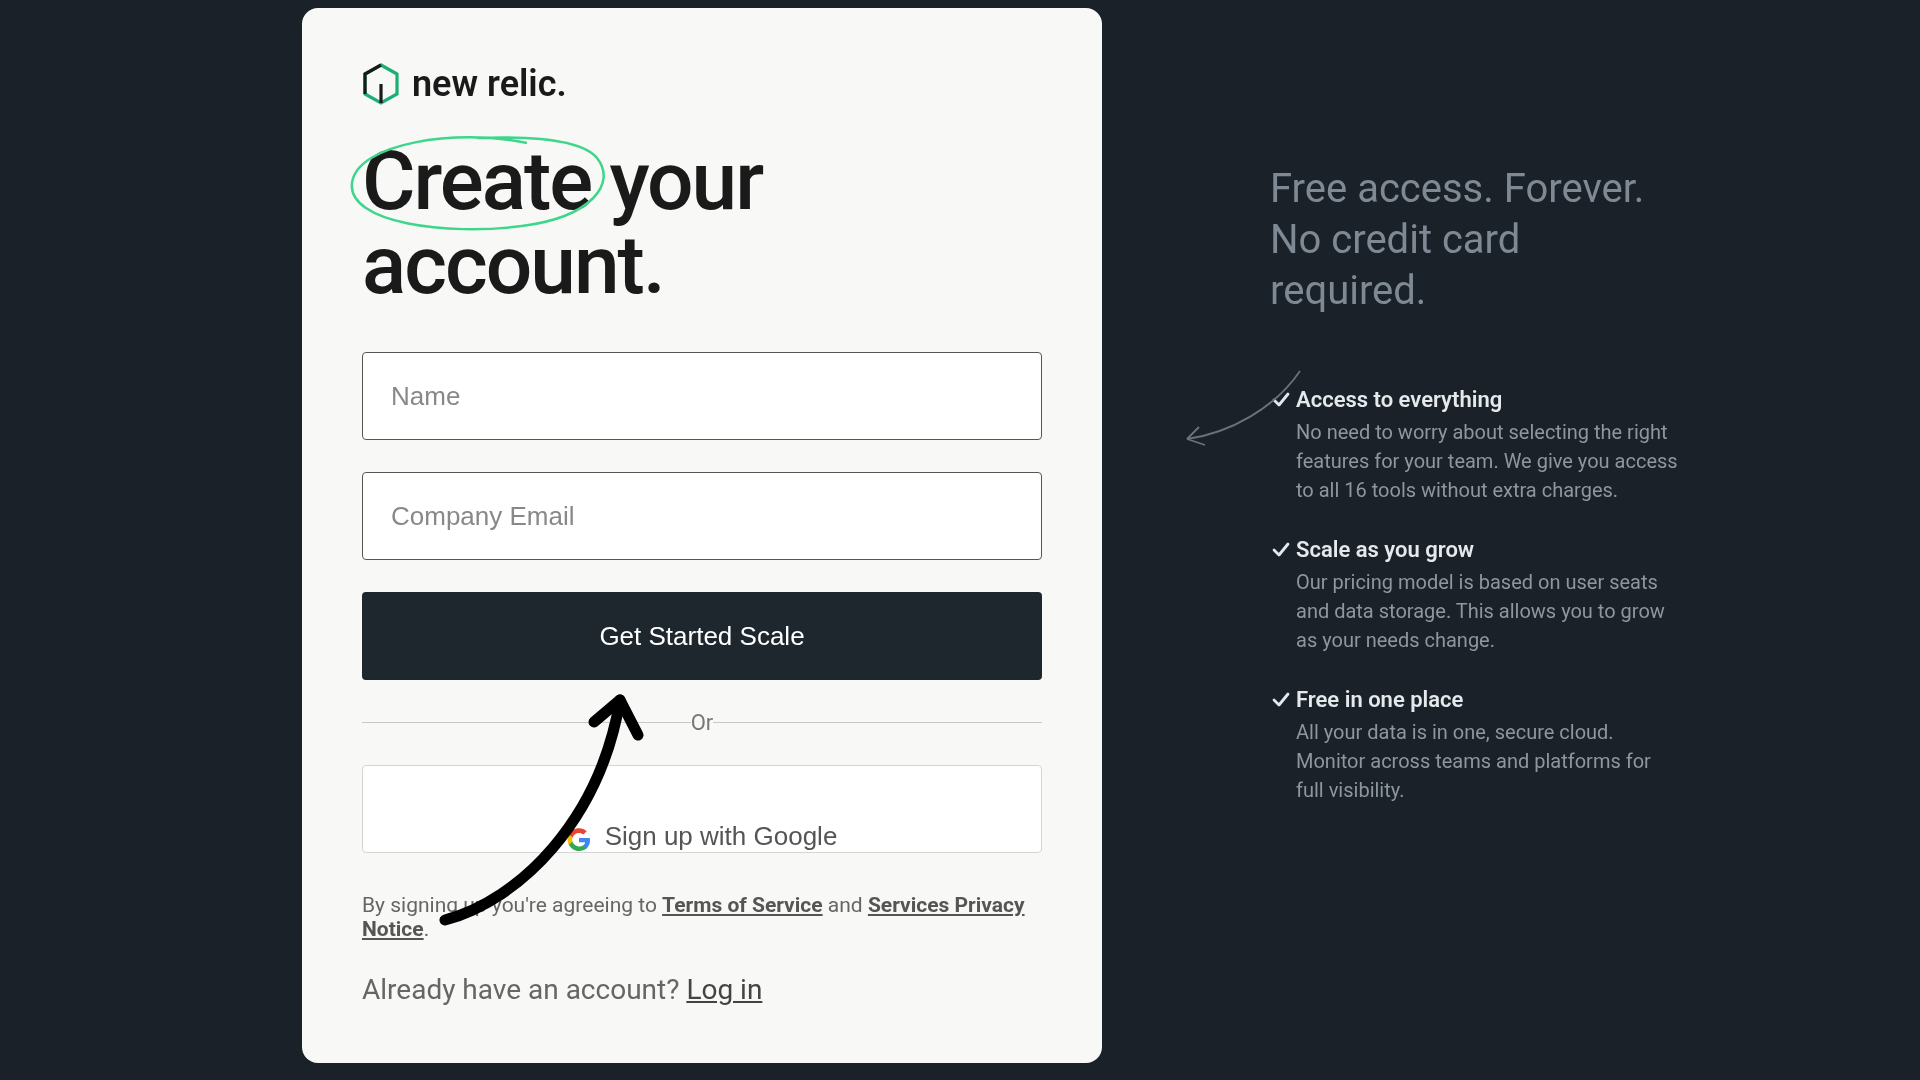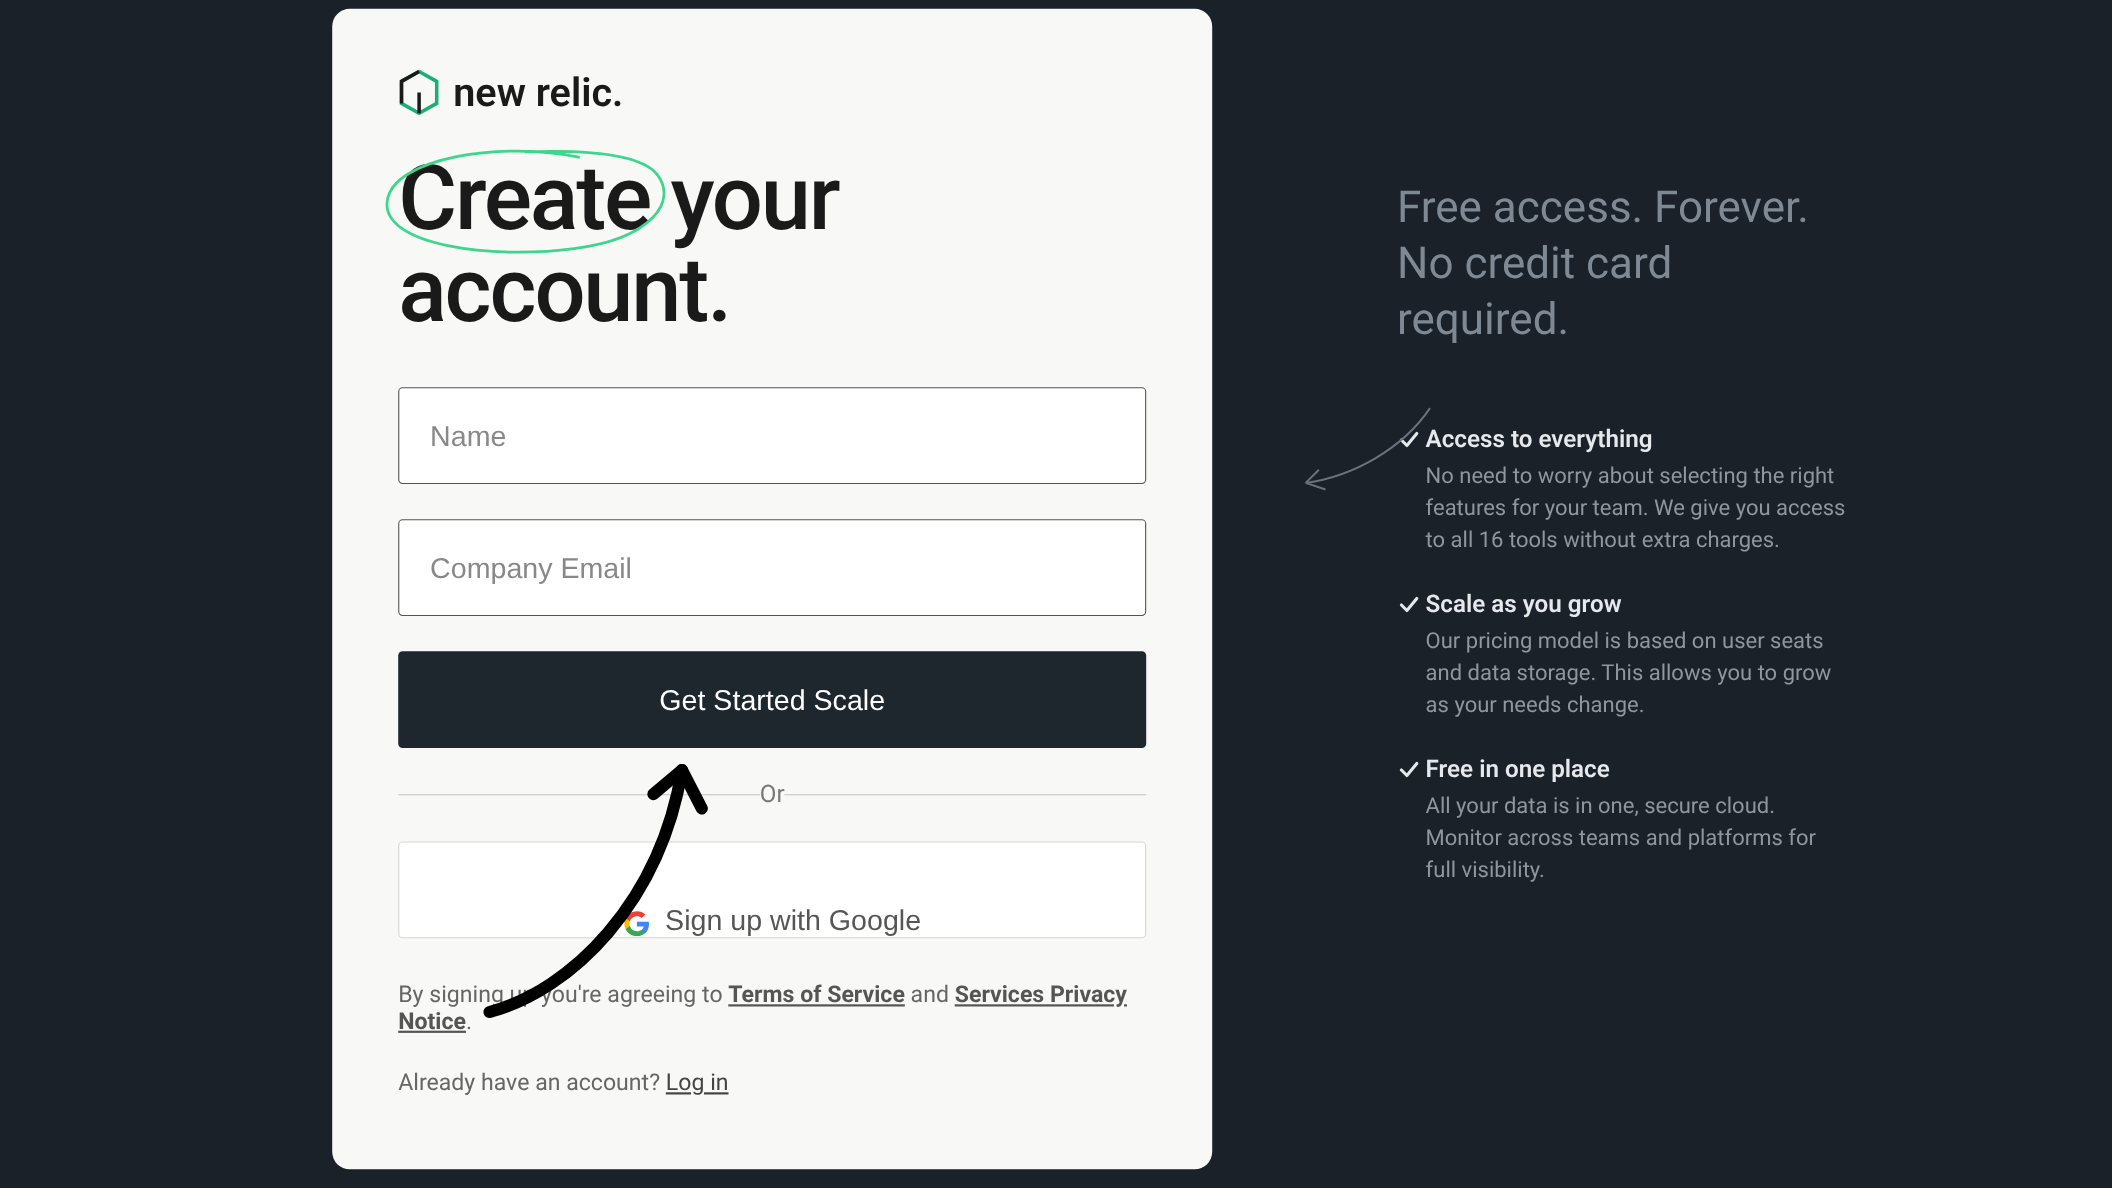--- a/index.html
+++ b/index.html
@@ -96,21 +96,21 @@
     color: #555;
     cursor: pointer;
     margin-bottom: 40px;
   }
   .legal {
     font-size: 21px;
     color: #666;
     margin-bottom: 32px;
   }
   .legal a { color: #555; text-decoration: underline; font-weight: bold; }
-  .login-row { font-size: 21px; color: #666; }
+  .login-row { font-size: 28px; color: #666; }
   .login-row a { color: #444; text-decoration: underline; }
 
   .side {
     position: absolute;
     left: 1270px;
     top: 150px;
     width: 410px;
     color: #a9b0b7;
     margin-top: 13px;
   }

